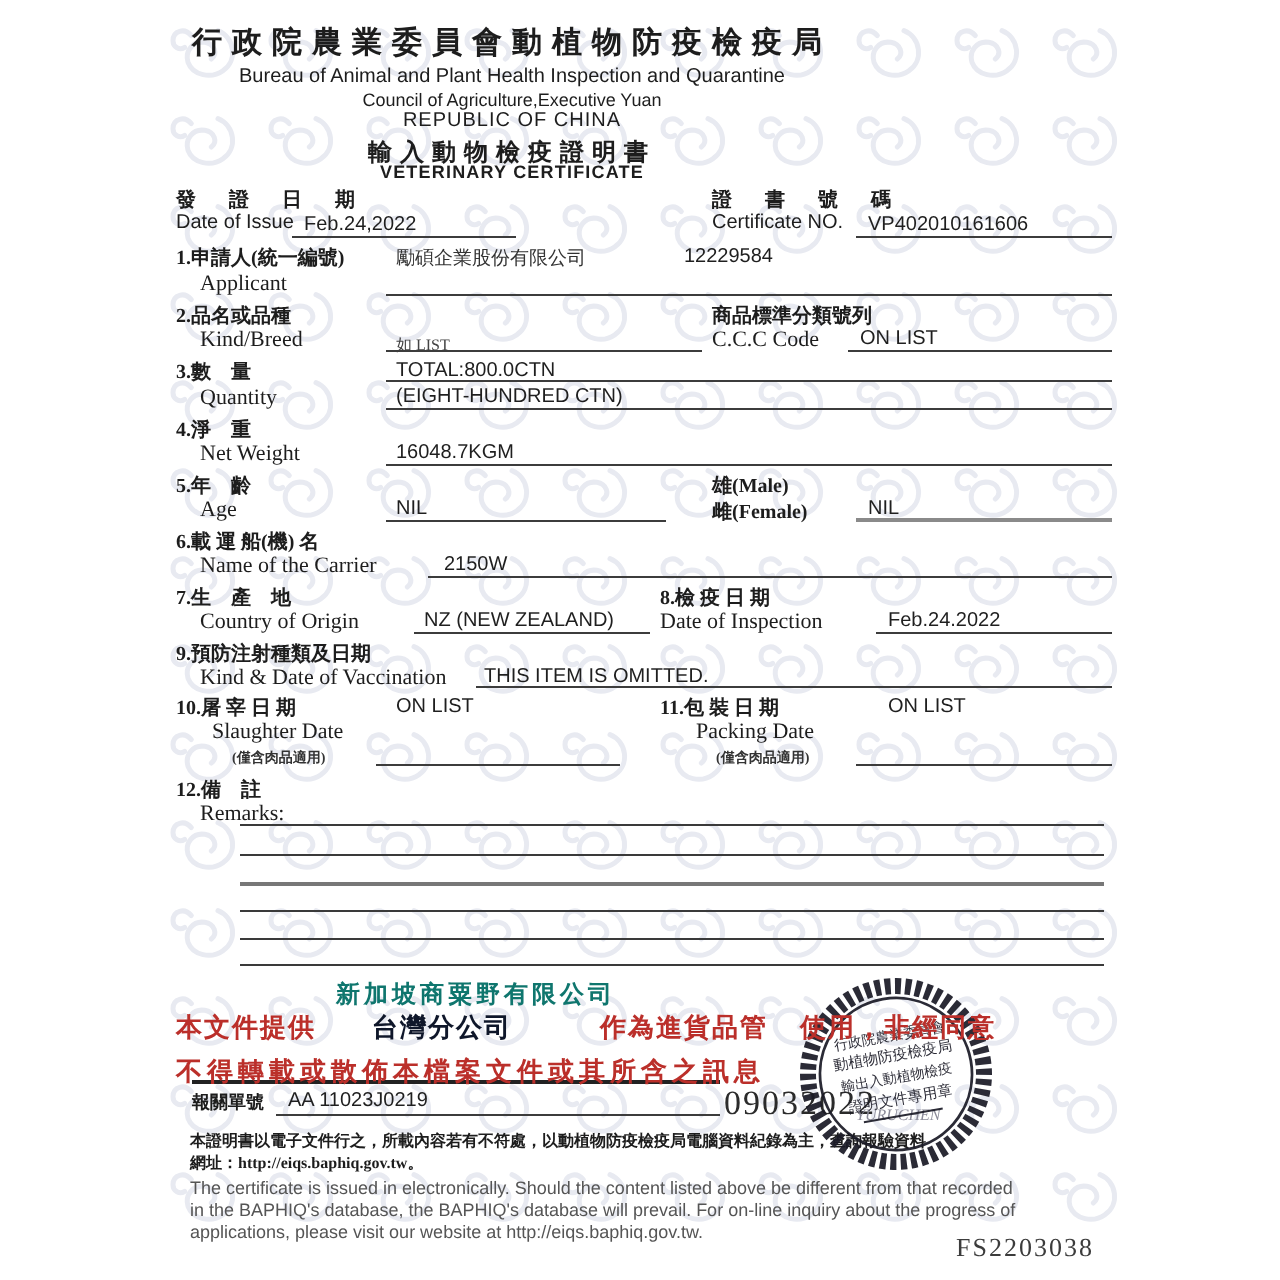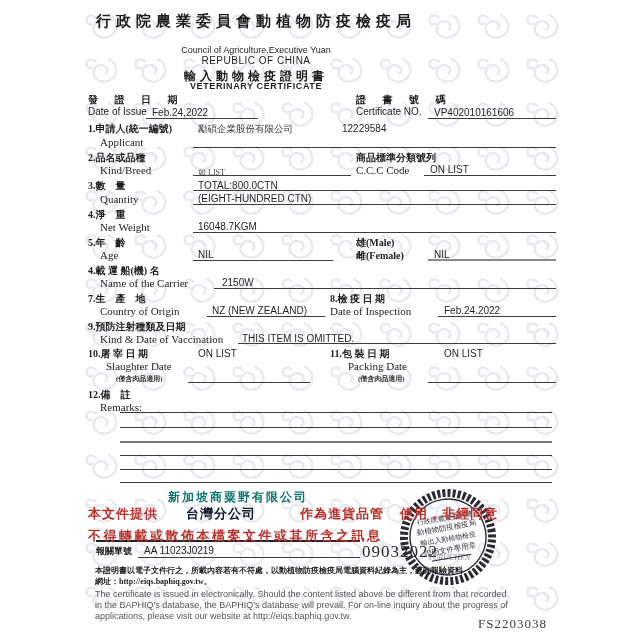--- a/index.html
+++ b/index.html
@@ -449,20 +449,21 @@
       </svg>
       <svg width="40" height="34" viewBox="0 0 48 40" style="left: 476px; top: 582px;">
         <use href="#wm"></use>
       </svg>
       <svg width="40" height="34" viewBox="0 0 48 40" style="left: 525px; top: 582px;">
         <use href="#wm"></use>
       </svg>
     </div>
 
   <div class="abs center zh layer1" style="top:12px;font-size:15px;letter-spacing:5px">行政院農業委員會動植物防疫檢疫局</div>
+  <div class="abs center sans layer1" style="top:33px;font-size:10px">Bureau of Animal and Plant Health Inspection and Quarantine</div>
   <div class="abs center sans layer1" style="top:45px;font-size:9px">Council of Agriculture,Executive Yuan</div>
   <div class="abs center sans layer1" style="top:55px;font-size:10px;letter-spacing:.5px">REPUBLIC OF CHINA</div>
   <div class="abs center zh layer1" style="top:68px;font-size:12px;letter-spacing:4px">輸入動物檢疫證明書</div>
   <div class="abs center sans layer1" style="top:81px;font-size:9px;font-weight:700;letter-spacing:.6px">VETERINARY CERTIFICATE</div>
 
   <div class="abs zh layer1" style="left:88px;top:93px;letter-spacing:7px">發 證 日 期</div>
   <div class="abs sans layer1" style="left:88px;top:106px;font-size:10px">Date of Issue</div>
   <div class="abs val layer1" style="left:152px;top:107px">Feb.24,2022</div>
   <div class="ul layer1" style="left:146px;top:118px;width:112px"></div>
 
@@ -500,21 +501,21 @@
 
   <div class="abs zh layer1" style="left:88px;top:236px">5.年　齡</div>
   <div class="abs zh layer1" style="left:356px;top:236px">雄(Male)</div>
   <div class="abs en layer1" style="left:100px;top:249px">Age</div>
   <div class="abs val layer1" style="left:198px;top:249px">NIL</div>
   <div class="abs zh layer1" style="left:356px;top:249px">雌(Female)</div>
   <div class="abs val layer1" style="left:434px;top:249px">NIL</div>
   <div class="ul layer1" style="left:193px;top:260px;width:140px"></div>
   <div class="ul layer1" style="left:428px;top:259px;width:128px;height:2px;background:#8a8a8a"></div>
 
-  <div class="abs zh layer1" style="left:88px;top:264px">4.載 運 船(機) 名</div>
+  <div class="abs zh layer1" style="left:88px;top:264px">6.載 運 船(機) 名</div>
   <div class="abs en layer1" style="left:100px;top:277px">Name of the Carrier</div>
   <div class="abs val layer1" style="left:222px;top:277px">2150W</div>
   <div class="ul layer1" style="left:214px;top:288px;width:342px"></div>
 
   <div class="abs zh layer1" style="left:88px;top:292px">7.生　產　地</div>
   <div class="abs zh layer1" style="left:330px;top:292px">8.檢 疫 日 期</div>
   <div class="abs en layer1" style="left:100px;top:305px">Country of Origin</div>
   <div class="abs val layer1" style="left:212px;top:305px">NZ (NEW ZEALAND)</div>
   <div class="abs en layer1" style="left:330px;top:305px">Date of Inspection</div>
   <div class="abs val layer1" style="left:444px;top:305px">Feb.24.2022</div>

